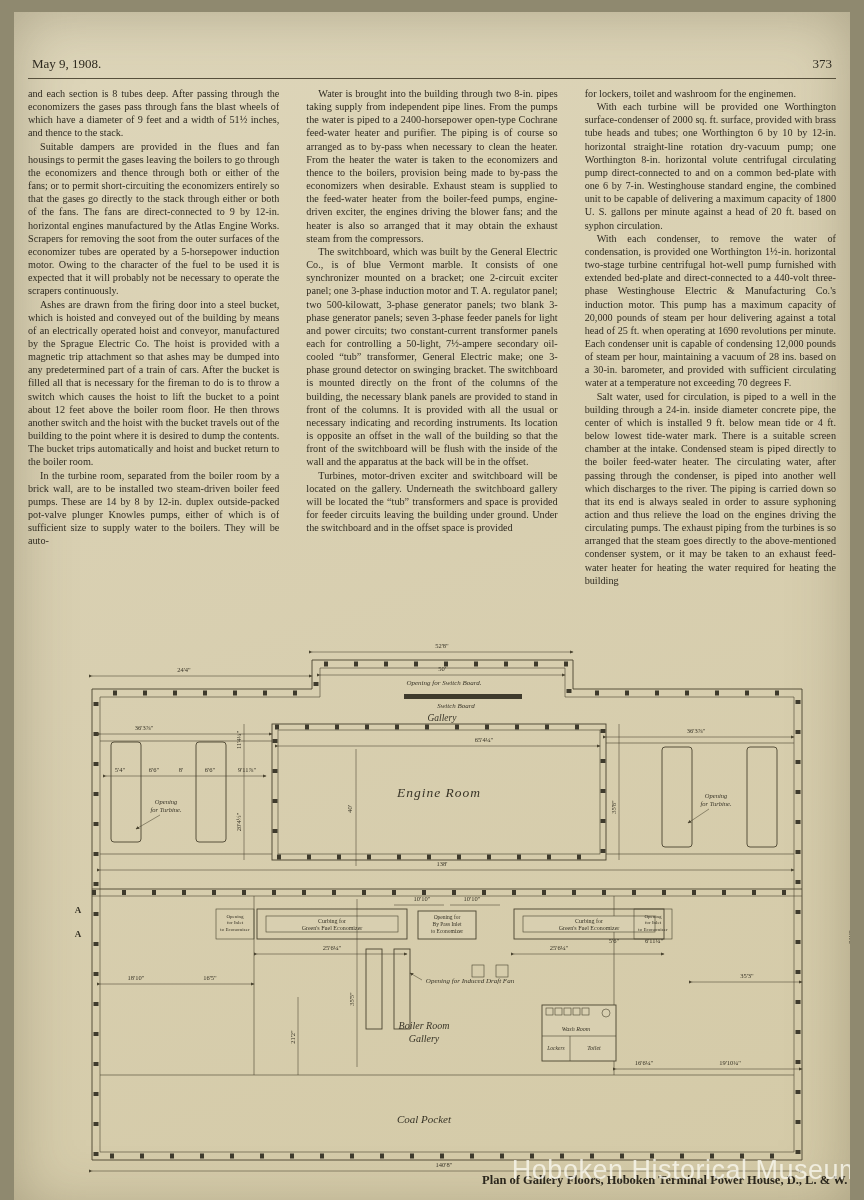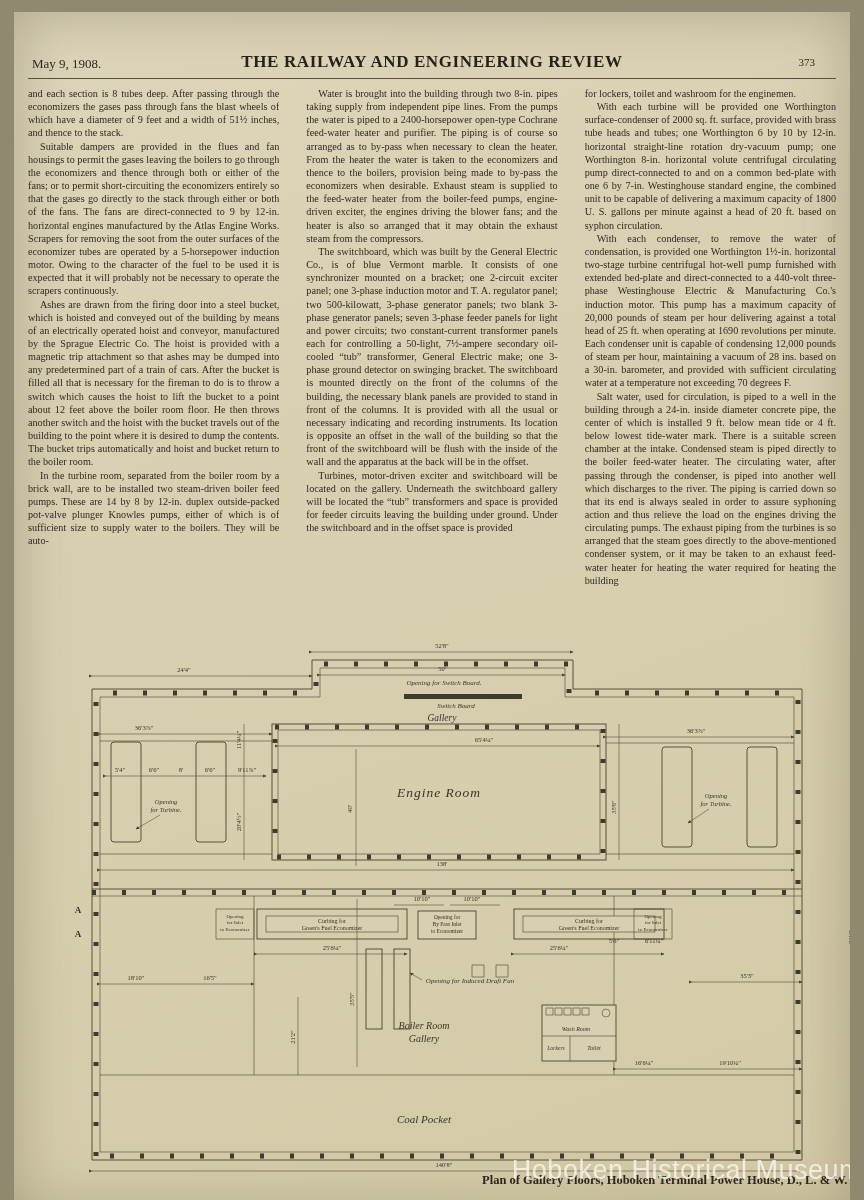--- a/index.html
+++ b/index.html
@@ -3,21 +3,21 @@
 <meta charset="utf-8">
 <style>
   html,body{margin:0;padding:0;background:#8f896f;}
   .page{position:relative;width:836px;height:1200px;margin:12px auto;overflow:hidden;
         background:linear-gradient(160deg,#ded6ba 0%,#d9d0b2 35%,#d4caa7 100%);
         font-family:"Liberation Serif",serif;color:#2e2a20;
         box-shadow:inset 0 0 60px rgba(90,80,55,.35);}
   .hdr-date{position:absolute;left:18px;top:44px;font-size:13px;}
   .hdr-title{position:absolute;left:0;right:0;top:40px;margin:0;text-align:center;
              font-size:17px;font-weight:bold;letter-spacing:.6px;color:#26221a;}
-  .hdr-page{position:absolute;right:35px;top:44px;font-size:11px;}
+  .hdr-page{position:absolute;right:18px;top:44px;font-size:13px;}
   .hdr-rule{position:absolute;left:14px;right:14px;top:66px;border-top:1px solid #57503c;height:0;}
   .columns{position:absolute;left:14px;right:14px;top:75px;height:552px;display:flex;gap:27px;}
   .col{flex:1;text-align:justify;font-size:10.2px;line-height:1.29;overflow:hidden;
        -webkit-hyphens:auto;hyphens:auto;}
   .col p{margin:0;}
   .col p.indent{text-indent:12px;}
   .figure{position:absolute;left:0;top:625px;width:864px;height:575px;}
   .figure svg{position:absolute;left:0;top:0;}
   .caption{position:absolute;left:17px;right:0;top:536px;text-align:right;
            font-weight:bold;font-size:12.5px;color:#2b271d;}
@@ -37,21 +37,20 @@
   .colsq{stroke:#3e3a2c;stroke-width:5;fill:none;stroke-dasharray:4 26;}
   .bar{fill:#3e3a2c;}
   .paper{fill:#d8cfb0;}
 </style>
 </head>
 <body>
 
 <div class="page">
 
   <span class="hdr-date">May 9, 1908.</span>
-  <h1 class="hdr-title">THE RAILWAY AND ENGINEERING REVIEW</h1>
   <span class="hdr-page">373</span>
   <div class="hdr-rule"></div>
 
   <div class="columns">
     <div class="col">
       <p>and each section is 8 tubes deep.  After passing through the economizers the gases pass through fans the blast wheels of which have a diameter of 9 feet and a width of 51½ inches, and thence to the stack.</p>
       <p class="indent">Suitable dampers are provided in the flues and fan housings to permit the gases leaving the boilers to go through the economizers and thence through both or either of the fans; or to permit short-circuiting the economizers entirely so that the gases go directly to the stack through either or both of the fans.  The fans are direct-connected to 9 by 12-in. horizontal engines manufactured by the Atlas Engine Works.  Scrapers for removing the soot from the outer surfaces of the economizer tubes are operated by a 5-horsepower induction motor.  Owing to the character of the fuel to be used it is expected that it will probably not be necessary to operate the scrapers continuously.</p>
       <p class="indent">Ashes are drawn from the firing door into a steel bucket, which is hoisted and conveyed out of the building by means of an electrically operated hoist and conveyor, manufactured by the Sprague Electric Co.  The hoist is provided with a magnetic trip attachment so that ashes may be dumped into any predetermined part of a train of cars.  After the bucket is filled all that is necessary for the fireman to do is to throw a switch which causes the hoist to lift the bucket to a point about 12 feet above the boiler room floor.  He then throws another switch and the hoist with the bucket travels out of the building to the point where it is desired to dump the contents.  The bucket trips automatically and hoist and bucket return to the boiler room.</p>
       <p class="indent">In the turbine room, separated from the boiler room by a brick wall, are to be installed two steam-driven boiler feed pumps.  These are 14 by 8 by 12-in. duplex outside-packed pot-valve plunger Knowles pumps, either of which is of sufficient size to supply water to the boilers.  They will be auto-</p>
     </div>

